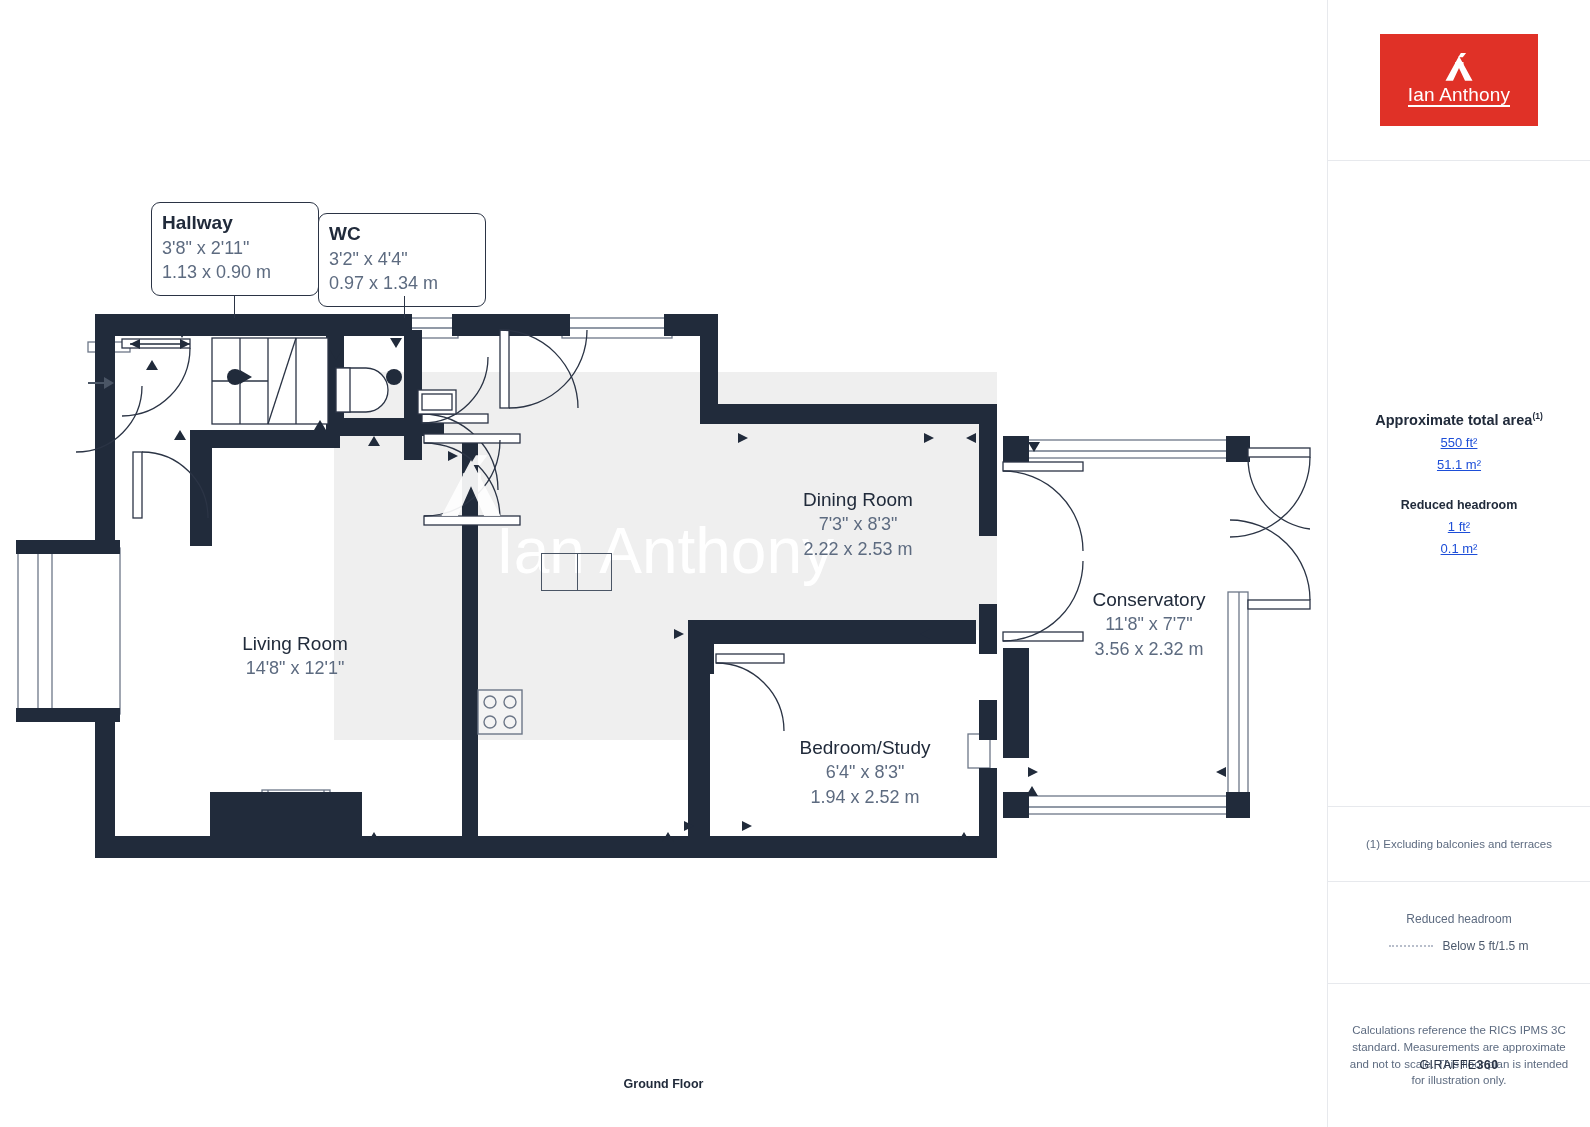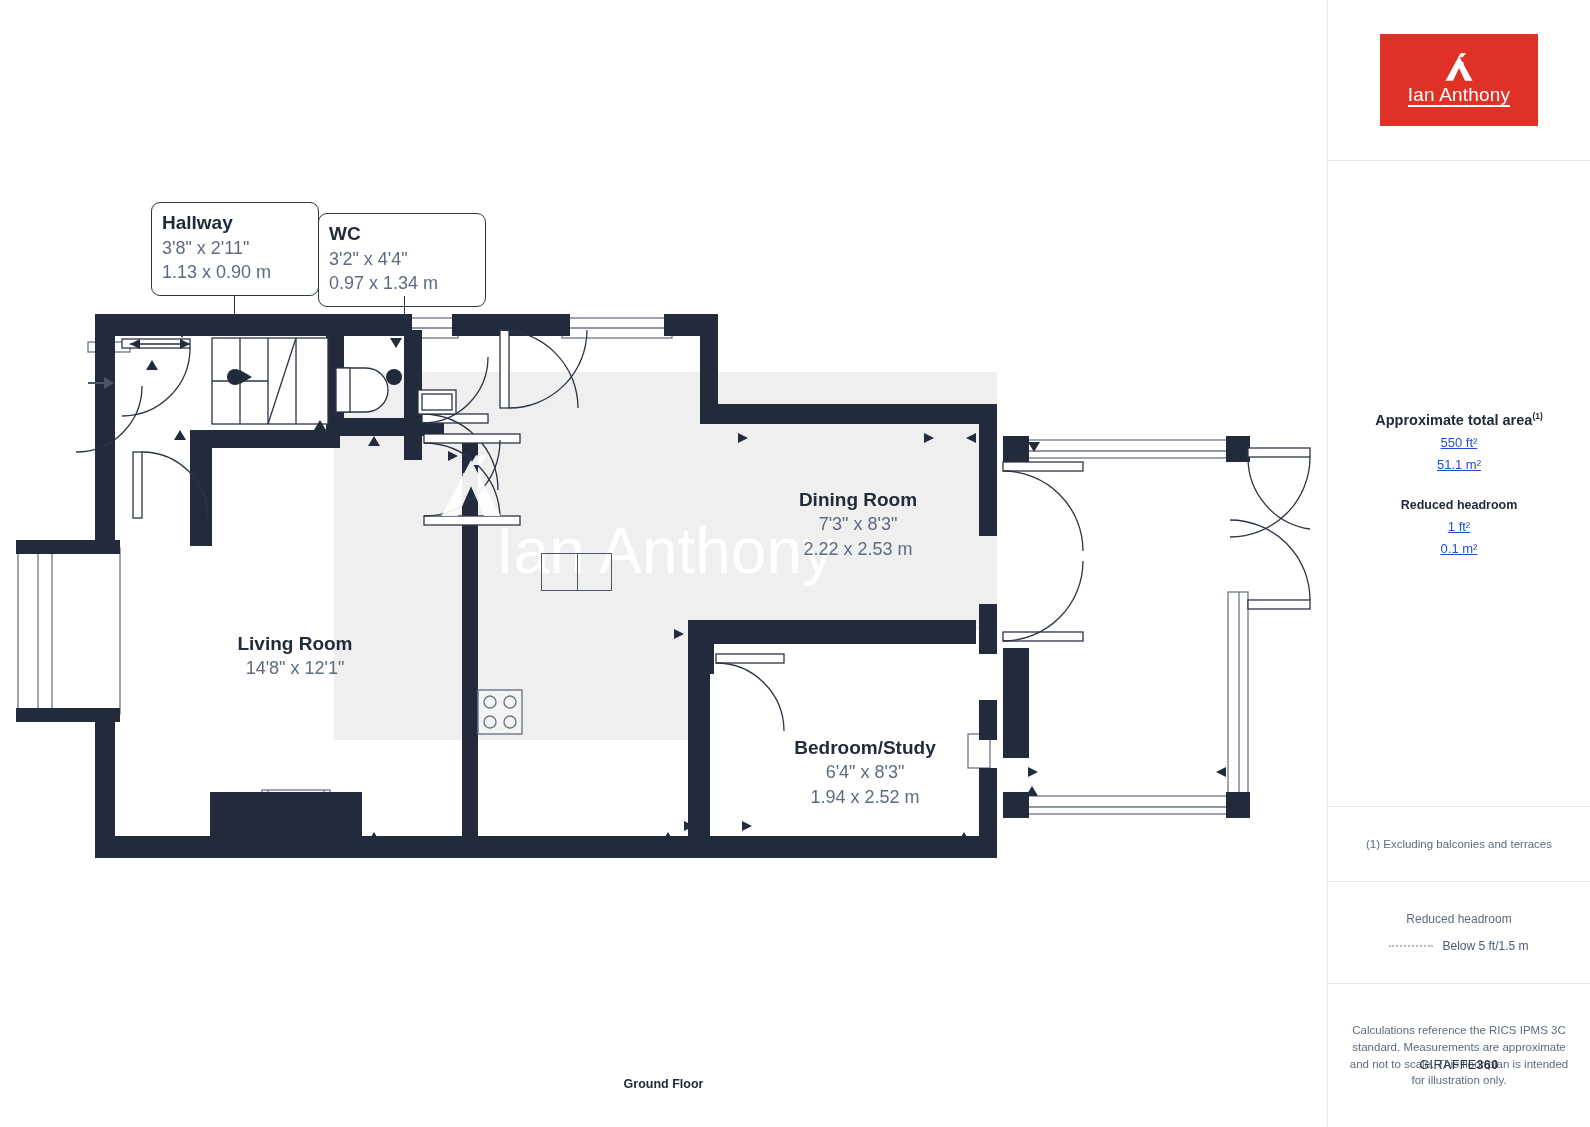--- a/index.html
+++ b/index.html
@@ -54,21 +54,21 @@
   .plan { position:absolute; left:0; top:0; width:1327px; height:1127px; }
   .plan svg { position:absolute; left:0; top:0; }
 
   .floor-caption {
     position:absolute; left:0; top:1077px; width:1327px; text-align:center;
     font-size:12.5px; font-weight:bold; color:#212b3b;
   }
 
   
   .rlabel { position:absolute; text-align:center; white-space:nowrap; }
-  .rlabel .nm { font-size:19px; font-weight:bold; color:#212b3b; line-height:1.28; }
+  .rlabel .nm { font-size:19px; font-weight:normal; color:#212b3b; line-height:1.28; }
   .rlabel .d1, .rlabel .d2 { font-size:18px; color:#5d6b80; line-height:1.38; }
 
   
   .callout {
     position:absolute; background:#fff; border:1.4px solid #2b3445; border-radius:9px;
     display:flex; flex-direction:column; justify-content:center;
     padding:6px 10px 8px;
   }
   .callout .nm { font-size:19px; font-weight:bold; color:#212b3b; line-height:1.3; }
   .callout .d1, .callout .d2 { font-size:18px; color:#5d6b80; line-height:1.38; }
@@ -318,20 +318,25 @@
     </div>
 
     <div class="kfix" style="left:541px; top:553px; width:71px; height:38px;"></div>
 
     <div class="rlabel" style="left:713px; top:488px; width:290px;">
       <div class="nm">Dining Room</div>
       <div class="d1">7'3" x 8'3"</div>
       <div class="d2">2.22 x 2.53 m</div>
     </div>
 
+    <div class="rlabel" style="left:1004px; top:588px; width:290px;">
+      <div class="nm">Conservatory</div>
+      <div class="d1">11'8" x 7'7"</div>
+      <div class="d2">3.56 x 2.32 m</div>
+    </div>
 
     <div class="rlabel" style="left:720px; top:736px; width:290px;">
       <div class="nm">Bedroom/Study</div>
       <div class="d1">6'4" x 8'3"</div>
       <div class="d2">1.94 x 2.52 m</div>
     </div>
 
     <div class="floor-caption">Ground Floor</div>
   </div>
 

